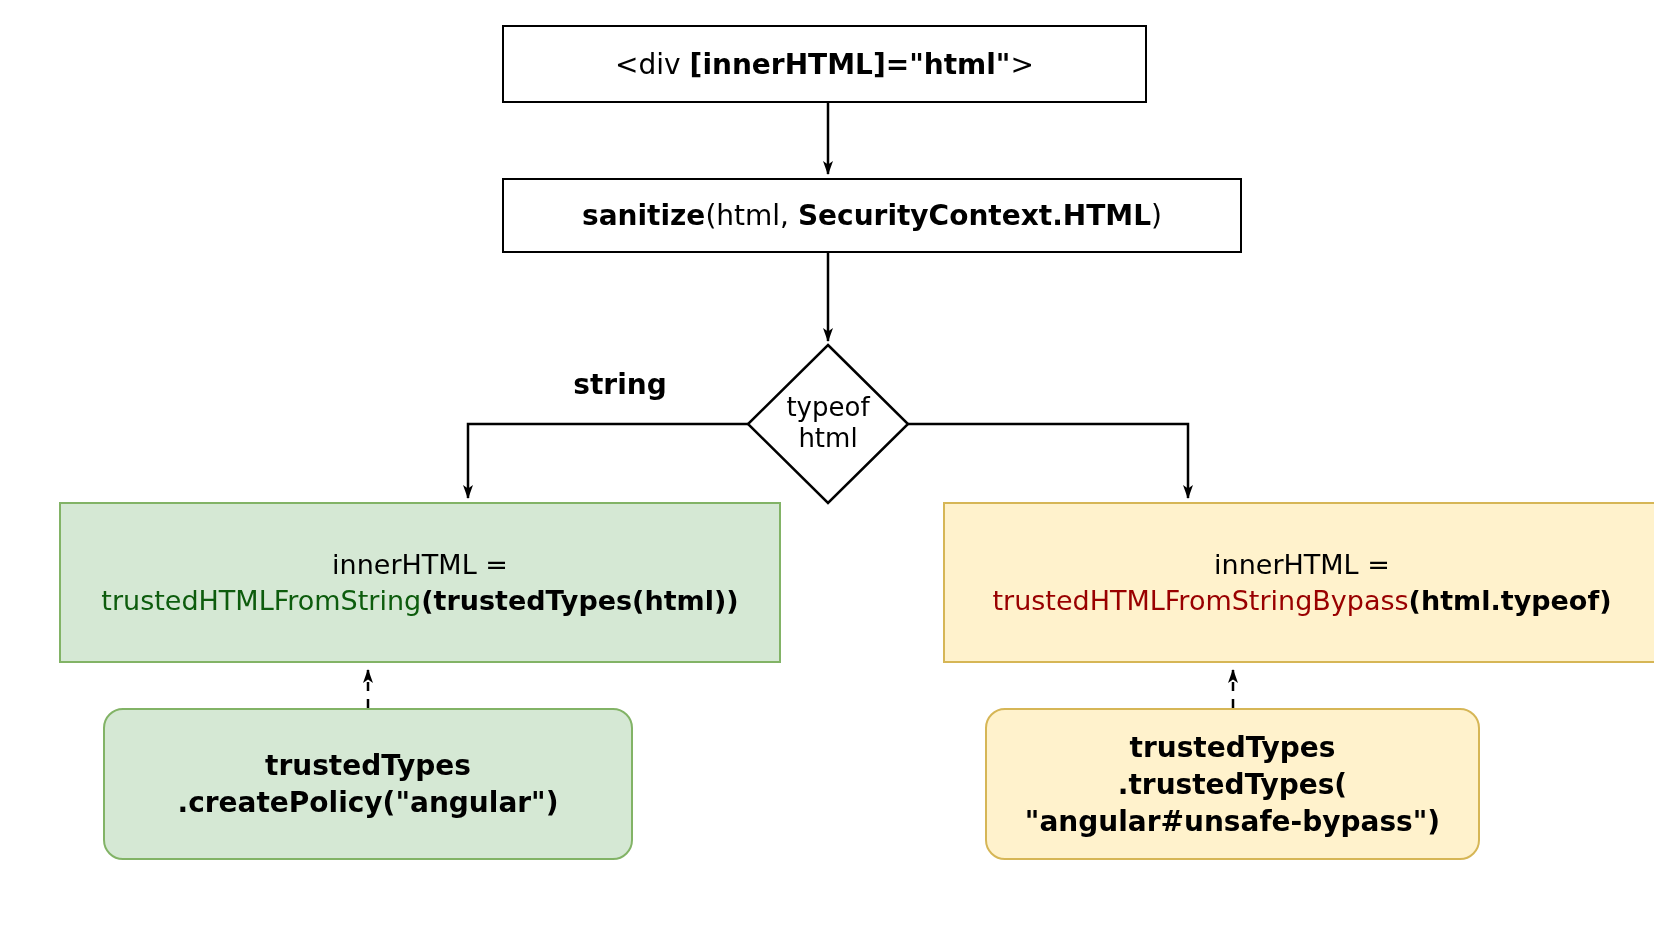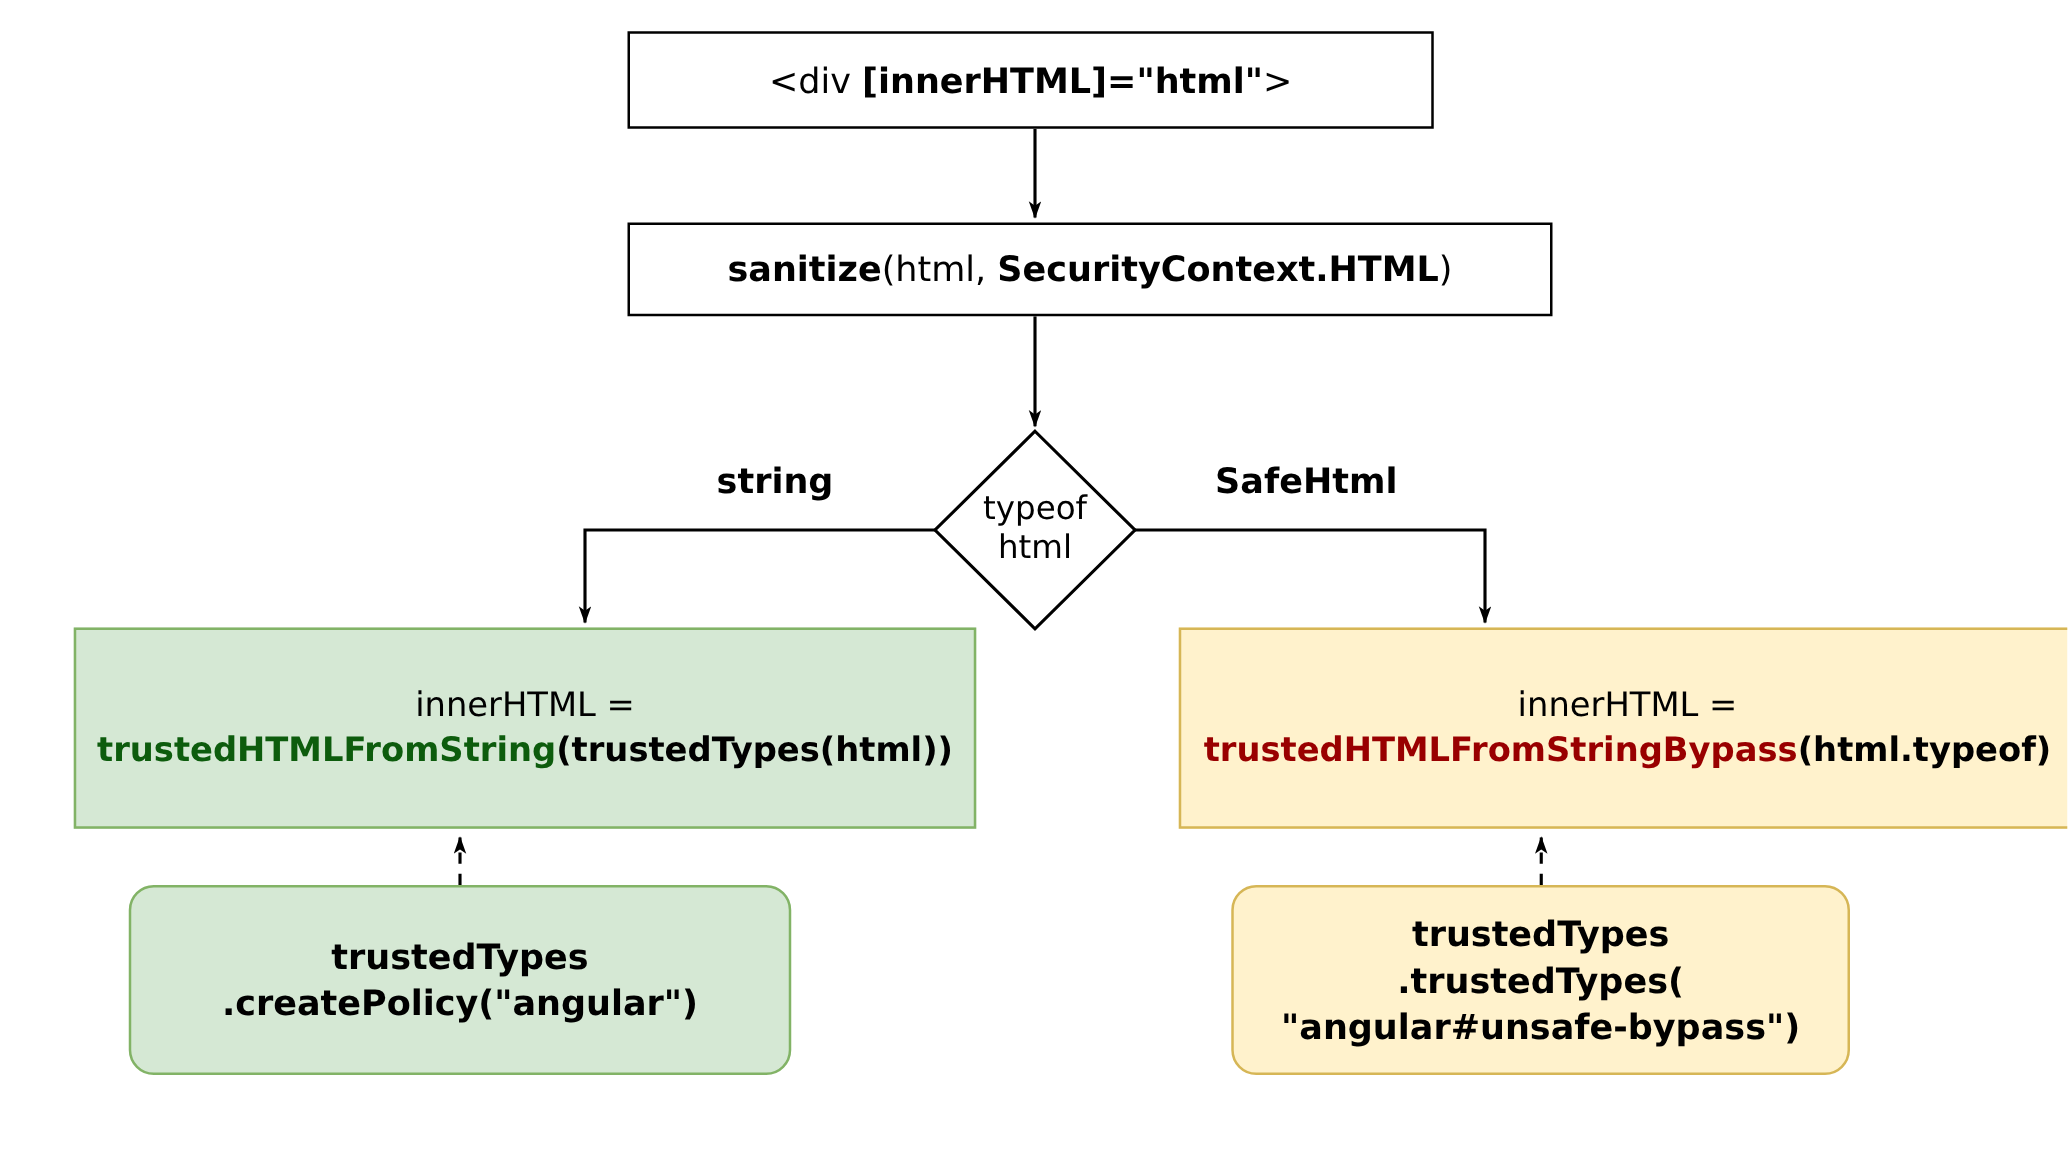--- a/index.html
+++ b/index.html
@@ -58,21 +58,21 @@
     color: #000000;
   }
   .diamond-label {
     position: absolute;
     font-size: 26px;
     line-height: 31px;
     text-align: center;
     color: #000000;
   }
   .b { font-weight: bold; }
-  .fn { font-weight: bold; }
+  .fn { font-weight: normal; }
 </style>
 </head>
 <body>
 
 <div class="canvas">
 
   <svg class="connectors" viewBox="0 0 1654 928" xmlns="http://www.w3.org/2000/svg">
     <defs>
       <marker id="ah" markerWidth="16" markerHeight="12" refX="13" refY="5" orient="auto" markerUnits="userSpaceOnUse">
         <path d="M0,0 L14,5 L0,10 L3.5,5 Z" fill="#000000"></path>
@@ -101,21 +101,20 @@
   <div class="node rect-node" style="left:502px; top:178px; width:740px; height:75px;">
     <span><span class="b">sanitize</span><span>(html, </span><span class="b">SecurityContext.HTML</span><span>)</span></span>
   </div>
 
   <div class="diamond-label" style="left:758px; top:392px; width:140px;">
     <div>typeof</div>
     <div>html</div>
   </div>
 
   <div class="branch-label" style="left:520px; top:368px; width:200px;">string</div>
-  <div class="branch-label" style="left:945px; top:368px; width:200px;">SafeHtml</div>
 
   <div class="node big-node" style="left: 26px; top: 502px; width: 722px; height: 161px; background-color: rgb(213, 232, 212); border-color: rgb(130, 179, 102);">
     <div>
       <div>innerHTML =</div>
       <div><span class="fn" style="color: rgb(13, 92, 13);">trustedHTMLFromString</span><span class="b">(trustedTypes(html))</span></div>
     </div>
   </div>
 
   <div class="node big-node" style="left: 910px; top: 502px; width: 718px; height: 161px; background-color: rgb(255, 242, 204); border-color: rgb(214, 182, 86);">
     <div>

